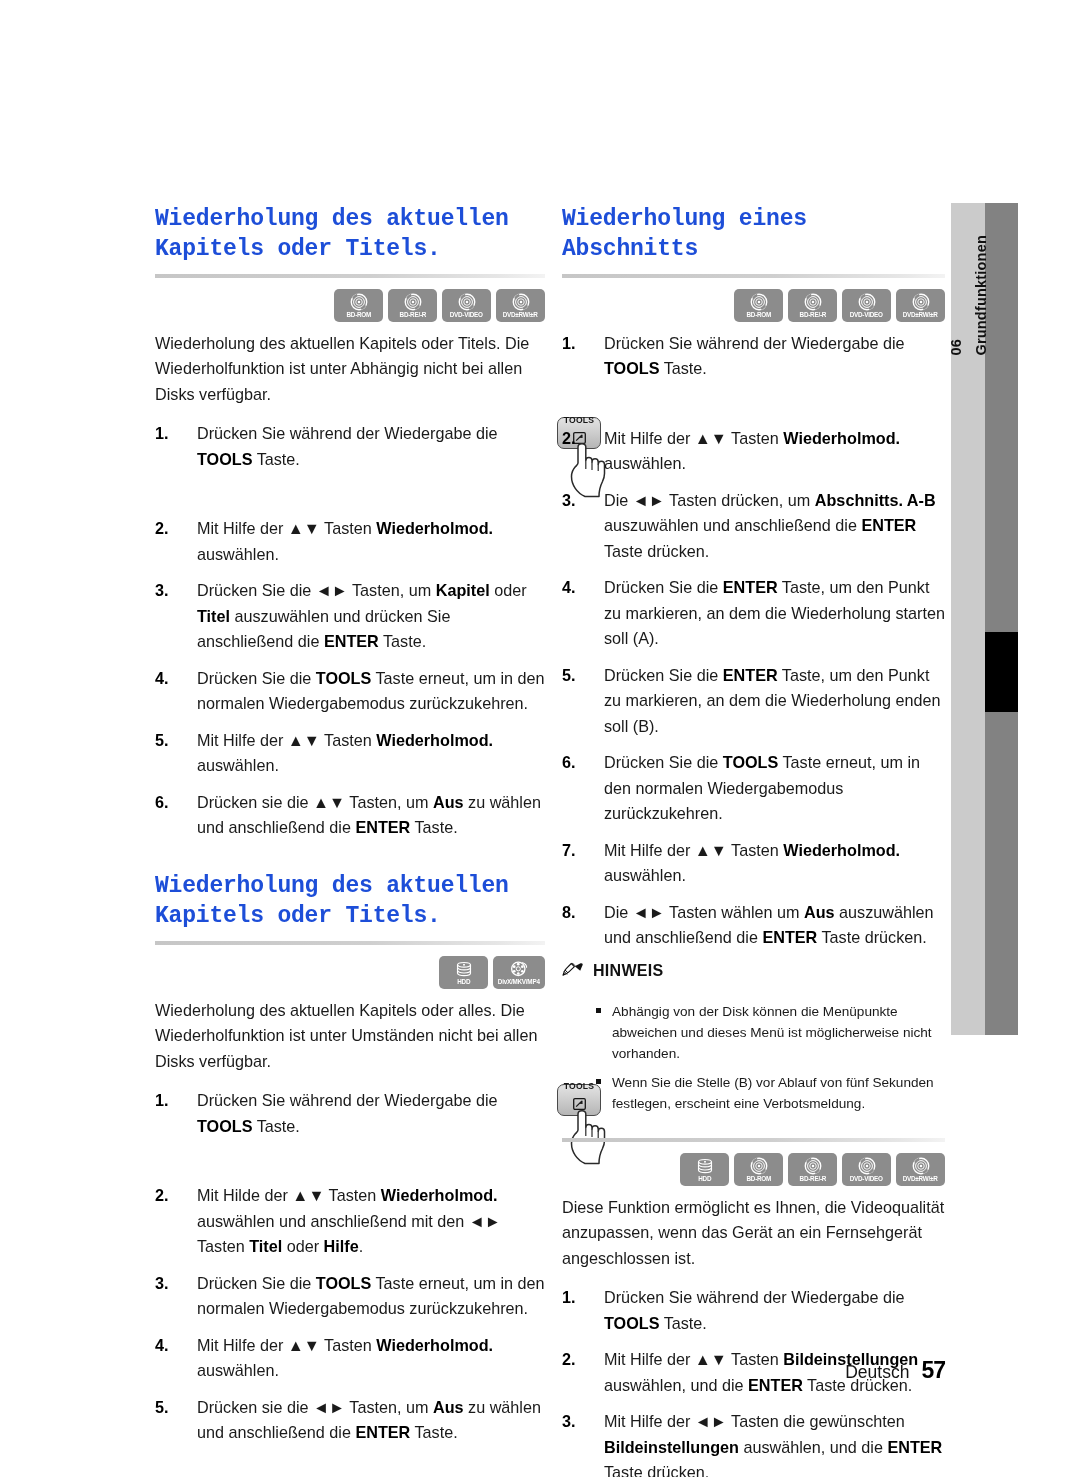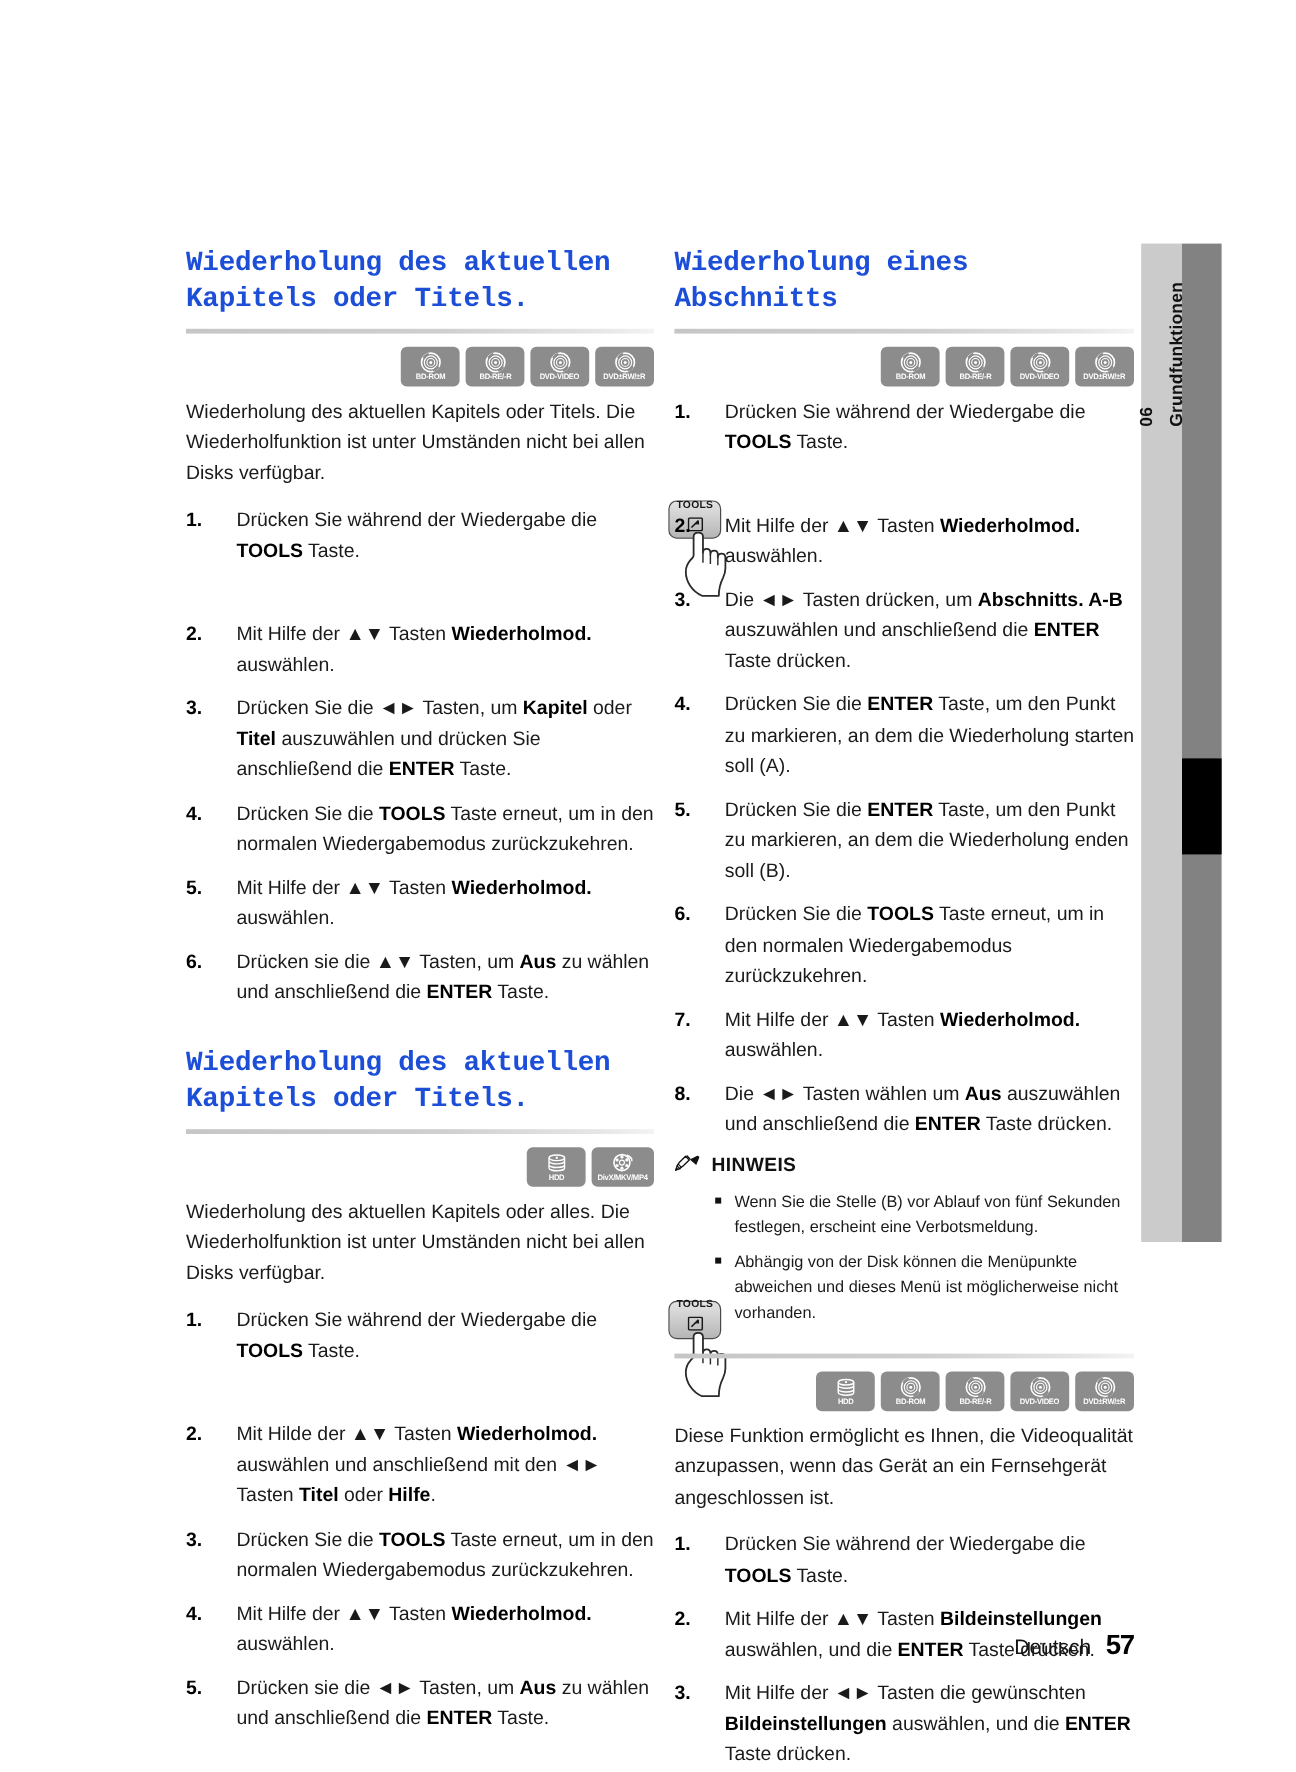--- a/index.html
+++ b/index.html
@@ -141,21 +141,21 @@
     margin-top: 1px;
   }
   .hand { position: absolute; left: 14px; top: 26px; }
 
   
   .note { margin: 9px 0 0 0; }
   .note-head {
     display: flex;
     align-items: center;
     gap: 9px;
-    margin-bottom: 9px;
+    margin-bottom: 20px;
   }
   .note-title {
     font-size: 16px;
     font-weight: bold;
     letter-spacing: 0.3px;
     color: #111;
   }
   ul.note-list {
     list-style: none;
     margin: 0; padding: 0 0 0 34px;
@@ -297,21 +297,21 @@
               <circle cx="10" cy="10" r="8.6" fill="none" stroke="#fff" stroke-width="1.5"></circle>
               <circle cx="10" cy="10" r="6.0" fill="none" stroke="#fff" stroke-width="1.1"></circle>
               <circle cx="10" cy="10" r="3.6" fill="none" stroke="#fff" stroke-width="1.0"></circle>
               <circle cx="10" cy="10" r="1.4" fill="#fff"></circle>
               <path d="M4.0 5.2 A8 8 0 0 1 7.0 2.6" stroke="#8c8c8c" stroke-width="2.6" fill="none" stroke-linecap="round"></path>
               <path d="M13.3 17.2 A8 8 0 0 0 16.3 14.6" stroke="#8c8c8c" stroke-width="2.6" fill="none" stroke-linecap="round"></path>
             </svg>
             <span class="cap">DVD±RW/±R</span>
           </div>
         </div>
-      <p class="para">Wiederholung des aktuellen Kapitels oder Titels. Die Wiederholfunktion ist unter Umständen nicht bei allen Disks verfügbar.</p>
+      <p class="para">Wiederholung des aktuellen Kapitels oder Titels. Die Wiederholfunktion ist unter Abhängig nicht bei allen Disks verfügbar.</p>
       <ol class="steps" id="l1-steps">
           <li style="position: relative; min-height: 84px;"><span class="num">1.</span><span>Drücken Sie während der Wiedergabe die </span><b>TOOLS</b><span> Taste.</span><span style="position:absolute;right:-6px;top:-4px;">
               <div class="tools-ill">
                 <div class="tools-key">
                   <span class="lbl">TOOLS</span>
                   <span class="sym"><svg width="13" height="12" viewBox="0 0 13 12" aria-hidden="true">
                       <rect x="0.7" y="0.7" width="11.6" height="10.6" rx="1.2" fill="none" stroke="#171717" stroke-width="1.3"></rect>
                       <path d="M3.2 8.6 L9.0 2.9" stroke="#171717" stroke-width="1.3" fill="none"></path>
                       <path d="M9.4 2.5 L9.6 6.0 L6.1 5.8 Z" fill="#171717"></path>
                     </svg></span>
@@ -471,22 +471,22 @@
             <svg width="22" height="15" viewBox="0 0 22 15" aria-hidden="true">
               <path d="M1 13.2 C3.5 12.6 5.4 11.4 7.2 9.7 L12.4 4.6 L9.3 1.5 L4.2 6.6 C2.6 8.3 1.6 10.4 1 13.2 Z" fill="#ffffff" stroke="#111" stroke-width="1.1" stroke-linejoin="round"></path>
               <path d="M10.2 0.9 L13.1 3.8 M3.0 7.9 L6.1 11.0 M2.0 9.4 L5.0 12.4" stroke="#111" stroke-width="1" fill="none"></path>
               <path d="M12.8 4.2 L18.6 1.3 C19.9 0.7 21.1 1.8 20.6 3.1 L18.2 8.8 Z" fill="#111"></path>
               <path d="M1.1 13.3 L3.6 12.6 L1.8 10.8 Z" fill="#111"></path>
             </svg>
           </span>
           <span class="note-title">HINWEIS</span>
         </div>
         <ul class="note-list" id="r1-notes">
+            <li>Abhängig von der Disk können die Menüpunkte abweichen und dieses Menü ist möglicherweise nicht vorhanden.</li>
             <li>Wenn Sie die Stelle (B) vor Ablauf von fünf Sekunden festlegen, erscheint eine Verbotsmeldung.</li>
-            <li>Abhängig von der Disk können die Menüpunkte abweichen und dieses Menü ist möglicherweise nicht vorhanden.</li>
           </ul>
       </div>
     </div>
 
     <div style="height:16px"></div>
 
     <div>
       <div class="rule"></div>
       <div class="icon-row" id="r2-discs">
           <div class="disc-badge">

